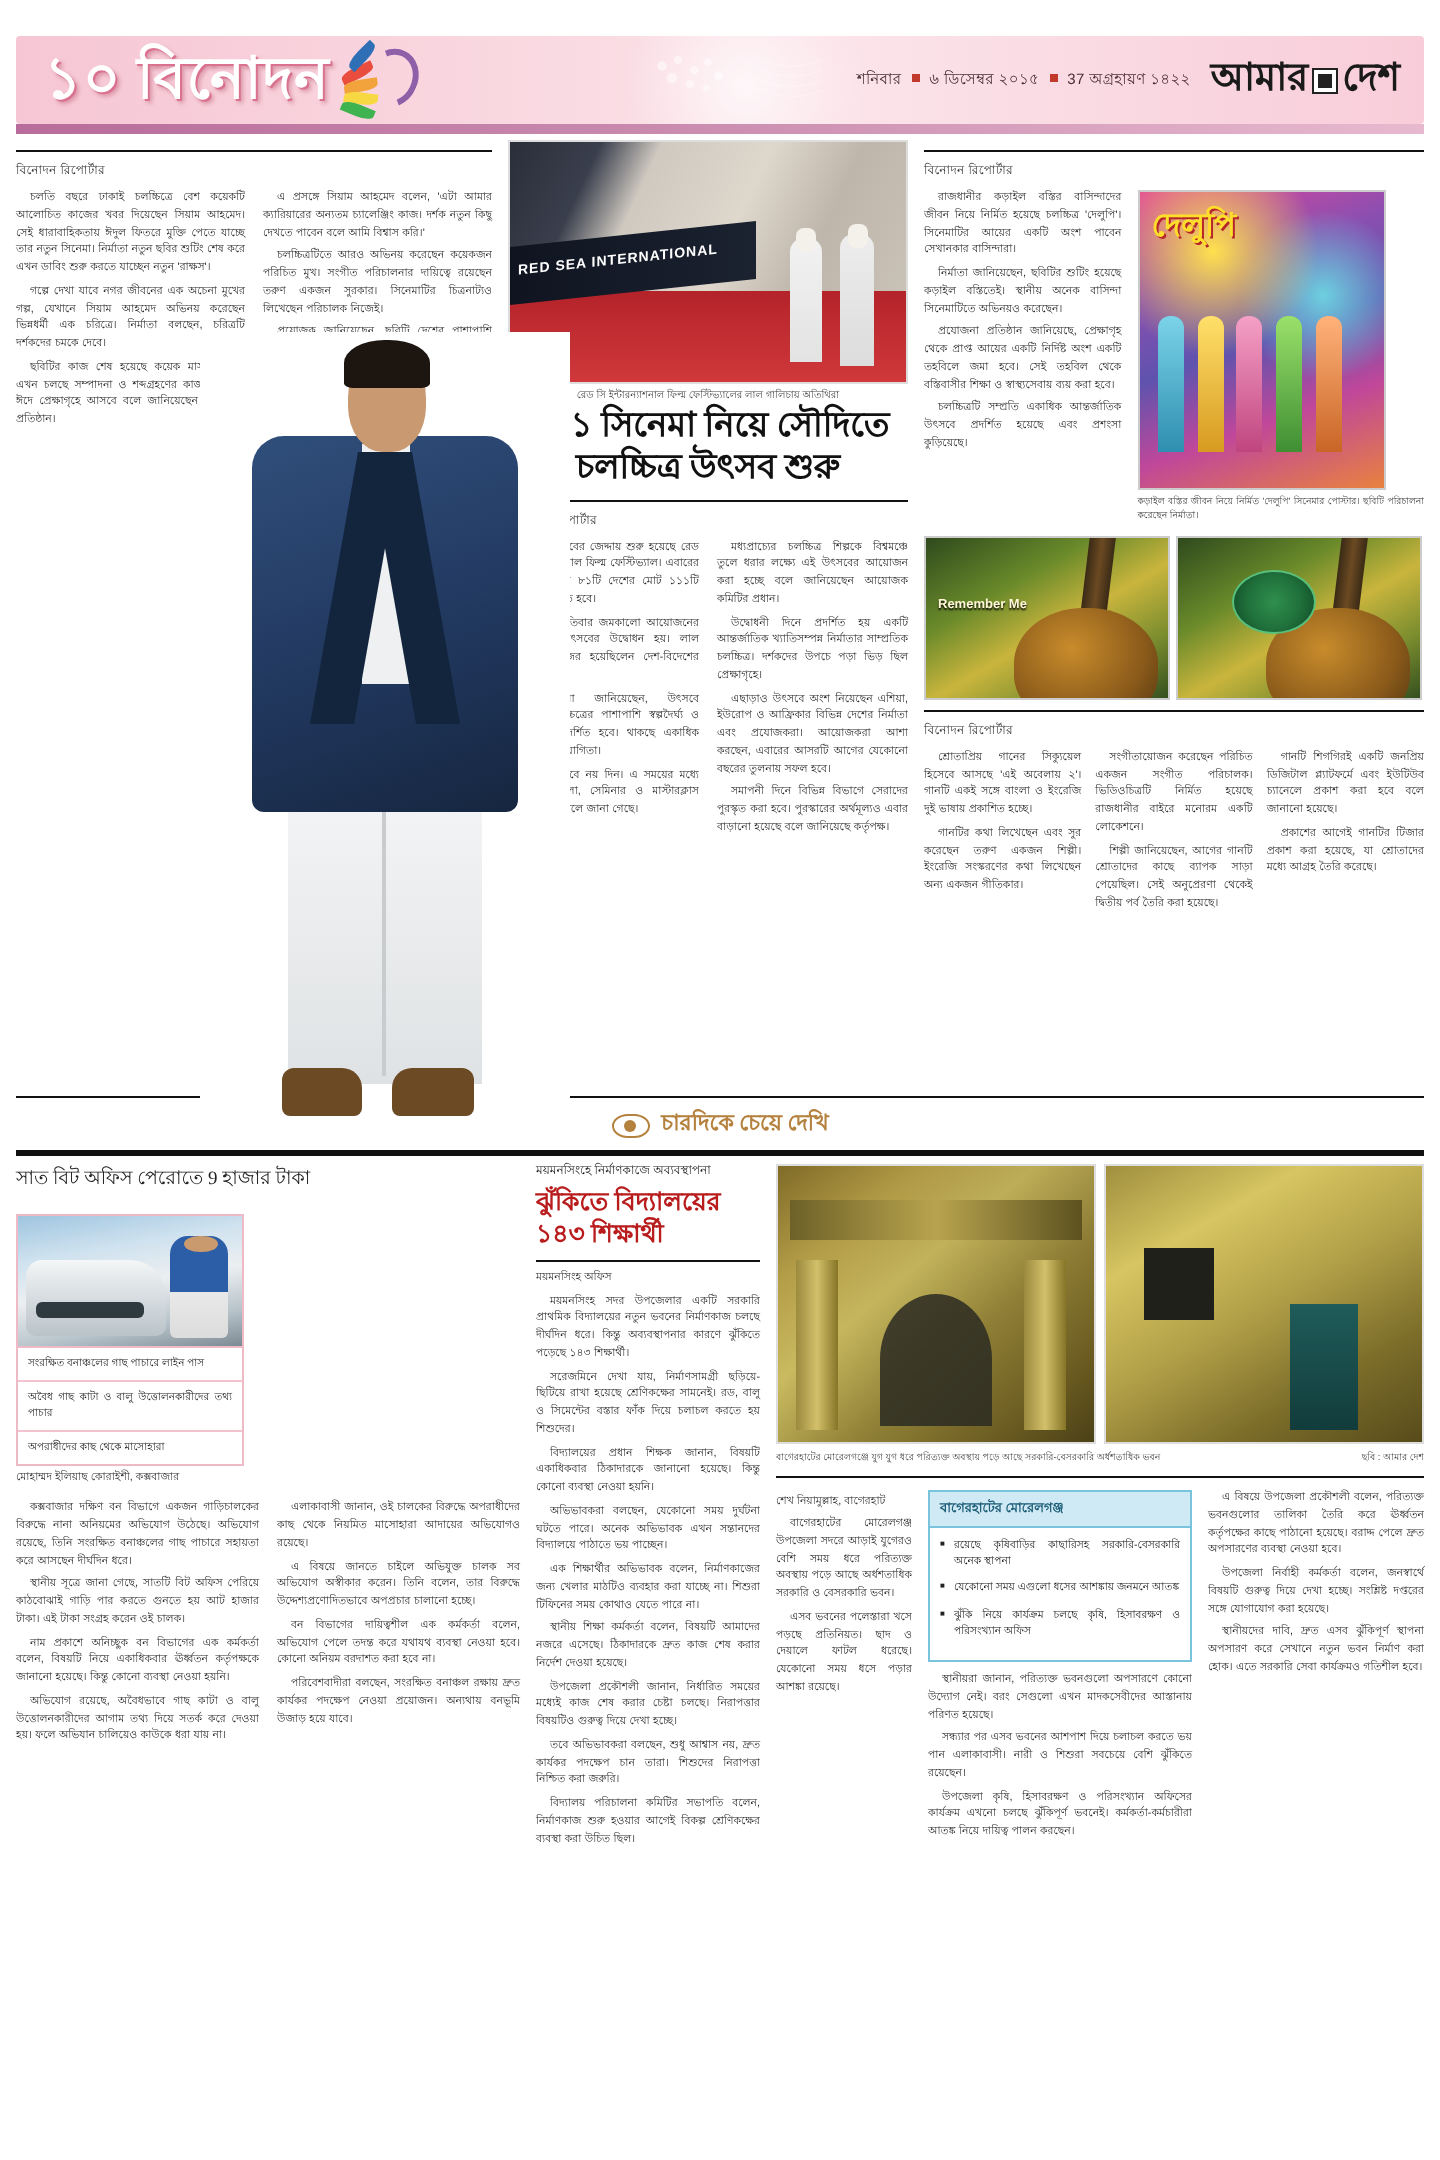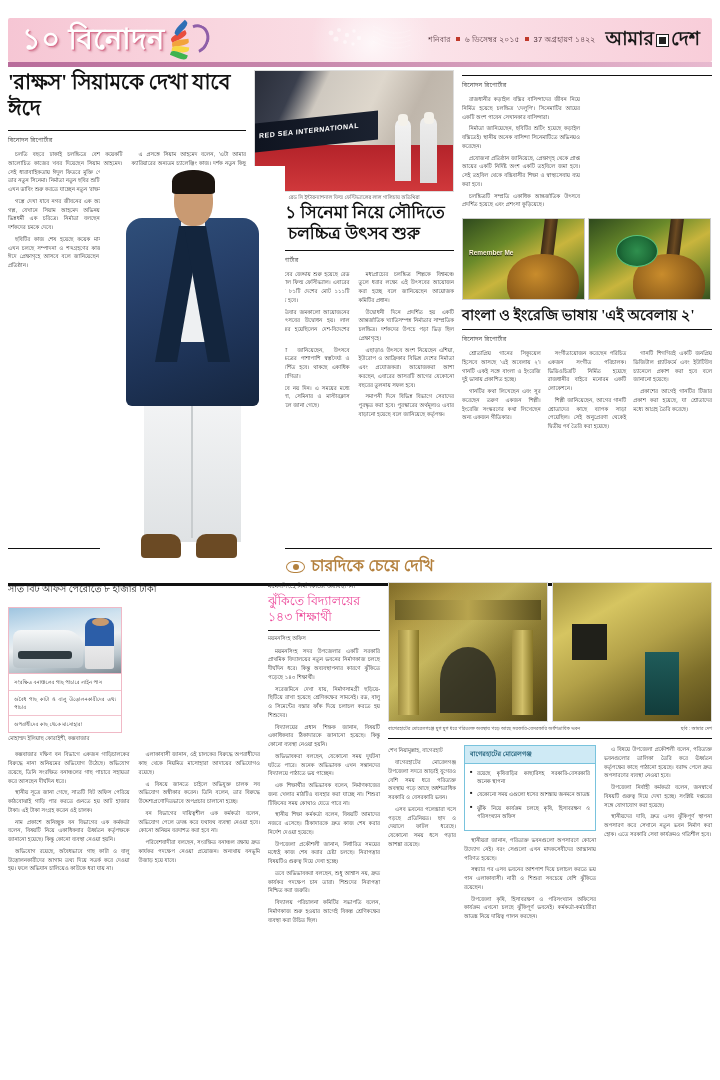--- a/index.html
+++ b/index.html
@@ -103,21 +103,21 @@
 
   
   .sec-div { position:absolute; left:8px; top:548px; width:704px; }
   .sdiv-line { height:1px; background:#111; }
   .sdiv-logo { display:flex; align-items:center; justify-content:center; gap:6px; padding:4px 0 3px;}
   .eye {
     width:19px; height:12px; border:1.4px solid #b4813e; border-radius:50% / 60%;
     display:flex; align-items:center; justify-content:center; position:relative;
   }
   .eye:after { content:""; width:6px; height:6px; border-radius:50%; background:#b4813e; }
-  .sdiv-word { font-size:16px; color:#b4813e; font-weight:700; font-family:Liberation Sans, sans-serif;}
+  .sdiv-word { font-size:11px; color:#b4813e; font-weight:700; font-family:Liberation Serif, serif;}
   .sdiv-line2 { height:2.5px; background:#111; }
 
   
   .sec-bot { position:absolute; left:8px; top:582px; width:704px; height:488px; }
 
   .kicker { font-size:9.5px; color:#222; font-family:"Liberation Serif", serif; margin-bottom:2px;}
   .kicker-sm { font-size:6px; color:#222; line-height:1.45; margin-bottom:2px;}
 
   .bcolA { position:absolute; left:0; top:0; width:252px; }
   .bcolA .hl-big {
@@ -125,21 +125,21 @@
     font-family:"Liberation Serif", serif; letter-spacing:-.2px;
   }
   .infobox { margin-top:8px; width:114px; border:1px solid #f0b9c6; }
   .infobox .ib-photo { width:100%; height:66px; position:relative; overflow:hidden; border-bottom:1px solid #f0b9c6;}
   .ib-item { font-size:5.2px; line-height:1.55; color:#222; padding:4px 5px; border-bottom:1px solid #f2c3ce; text-align:justify;}
   .ib-item:last-child { border-bottom:0; }
   .bcolA-body { columns:2; column-gap:9px; width:252px; margin-top:6px; height:255px;}
   .bcolA-float { float:left; width:116px; margin:0 8px 4px 0; }
 
   .bcolB { position:absolute; left:260px; top:0; width:112px; }
-  .bcolB .hl-mid { font-size:12.5px; line-height:1.28; font-weight:400; color:#ec4899; font-family:"Liberation Serif", serif;}
+  .bcolB .hl-mid { font-size:12.5px; line-height:1.28; font-weight:700; color:#b91c1c; font-family:"Liberation Serif", serif;}
   .bcolB-body { width:112px; margin-top:4px; height:460px; }
 
   .bcolC { position:absolute; left:380px; top:0; width:324px; }
   .photostrip { display:flex; gap:4px; }
   .pstrip-img { width:160px; height:140px; border:1px solid #ddd; position:relative; overflow:hidden;}
   .pstrip-cap { font-size:4.7px; color:#444; margin-top:3px; display:flex; justify-content:space-between;}
   .hl-red {
     font-size:18px; line-height:1.28; font-weight:700; color:#c0392b;
     font-family:"Liberation Serif", serif; margin-top:5px;
   }
@@ -271,21 +271,20 @@
       <div class="mh-brand">
         <span>আমার</span><span class="bsq"></span><span>দেশ</span>
       </div>
     </div>
   </div>
   <div class="mh-under"></div>
 
   <div class="sec-top">
 
     <div class="colA">
-      <div class="hl-a">'রাক্ষস' সিয়ামকে দেখা যাবে ঈদে</div>
       <div class="hr-thin"></div>
       <div class="byline">বিনোদন রিপোর্টার</div>
       <div class="colA-body col-text">
         <p>চলতি বছরে ঢাকাই চলচ্চিত্রে বেশ কয়েকটি আলোচিত কাজের খবর দিয়েছেন সিয়াম আহমেদ। সেই ধারাবাহিকতায় ঈদুল ফিতরে মুক্তি পেতে যাচ্ছে তার নতুন সিনেমা। নির্মাতা নতুন ছবির শুটিং শেষ করে এখন ডাবিং শুরু করতে যাচ্ছেন নতুন 'রাক্ষস'।</p>
         <p>গল্পে দেখা যাবে নগর জীবনের এক অচেনা মুখের গল্প, যেখানে সিয়াম আহমেদ অভিনয় করেছেন ভিন্নধর্মী এক চরিত্রে। নির্মাতা বলছেন, চরিত্রটি দর্শকদের চমকে দেবে।</p>
         <p>ছবিটির কাজ শেষ হয়েছে কয়েক মাস আগেই। এখন চলছে সম্পাদনা ও শব্দগ্রহণের কাজ। আগামী ঈদে প্রেক্ষাগৃহে আসবে বলে জানিয়েছেন প্রযোজনা প্রতিষ্ঠান।</p>
         <p>এ প্রসঙ্গে সিয়াম আহমেদ বলেন, 'এটা আমার ক্যারিয়ারের অন্যতম চ্যালেঞ্জিং কাজ। দর্শক নতুন কিছু দেখতে পাবেন বলে আমি বিশ্বাস করি।'</p>
         <p>চলচ্চিত্রটিতে আরও অভিনয় করেছেন কয়েকজন পরিচিত মুখ। সংগীত পরিচালনার দায়িত্বে রয়েছেন তরুণ একজন সুরকার। সিনেমাটির চিত্রনাট্যও লিখেছেন পরিচালক নিজেই।</p>
         <p>প্রযোজক জানিয়েছেন, ছবিটি দেশের পাশাপাশি বিদেশের কয়েকটি প্রেক্ষাগৃহেও মুক্তি পাবে। ইতোমধ্যে বিভিন্ন দেশের পরিবেশকদের সঙ্গে আলোচনা চলছে।</p>
         <p>এর আগেও সিয়াম আহমেদ অভিনীত একাধিক সিনেমা প্রশংসিত হয়েছে। দর্শকদের প্রত্যাশা এবারও তিনি নতুন কিছু উপহার দেবেন।</p>
@@ -339,40 +338,52 @@
       <div class="hr-thin"></div>
       <div class="byline">বিনোদন রিপোর্টার</div>
 
       <div class="colC-split">
         <div class="colC-text col-text">
           <p>রাজধানীর কড়াইল বস্তির বাসিন্দাদের জীবন নিয়ে নির্মিত হয়েছে চলচ্চিত্র 'দেলুপি'। সিনেমাটির আয়ের একটি অংশ পাবেন সেখানকার বাসিন্দারা।</p>
           <p>নির্মাতা জানিয়েছেন, ছবিটির শুটিং হয়েছে কড়াইল বস্তিতেই। স্থানীয় অনেক বাসিন্দা সিনেমাটিতে অভিনয়ও করেছেন।</p>
           <p>প্রযোজনা প্রতিষ্ঠান জানিয়েছে, প্রেক্ষাগৃহ থেকে প্রাপ্ত আয়ের একটি নির্দিষ্ট অংশ একটি তহবিলে জমা হবে। সেই তহবিল থেকে বস্তিবাসীর শিক্ষা ও স্বাস্থ্যসেবায় ব্যয় করা হবে।</p>
           <p>চলচ্চিত্রটি সম্প্রতি একাধিক আন্তর্জাতিক উৎসবে প্রদর্শিত হয়েছে এবং প্রশংসা কুড়িয়েছে।</p>
         </div>
+        <div>
+          <div class="poster-delupi">
+            <div class="img-delupi">
+              <div class="title">দেলুপি</div>
+              <span class="f" style="left:8%;  background:linear-gradient(180deg,#7ad3e8,#2f8fb0);"></span>
+              <span class="f" style="left:24%; background:linear-gradient(180deg,#ffe06a,#d79a20);"></span>
+              <span class="f" style="left:40%; background:linear-gradient(180deg,#f5a0c6,#c0457f);"></span>
+              <span class="f" style="left:56%; background:linear-gradient(180deg,#9ae06a,#3f8f33);"></span>
+              <span class="f" style="left:72%; background:linear-gradient(180deg,#ffb27a,#c96526);"></span>
+            </div>
+          </div>
+          <div class="poster-cap">কড়াইল বস্তির জীবন নিয়ে নির্মিত 'দেলুপি' সিনেমার পোস্টার। ছবিটি পরিচালনা করেছেন নির্মাতা।</div>
+        </div>
       </div>
 
       <div class="two-posters">
         <div class="poster-sm">
           <div class="img-violin">
             <div class="neck"></div>
               <div class="body"></div>
             <div class="lbl">Remember Me</div>
           </div>
         </div>
         <div class="poster-sm">
           <div class="img-violin">
             <div class="neck"></div>
               <div class="body"></div>
             <div class="disc"></div>
           </div>
         </div>
       </div>
 
-      <div class="hl-c" style="margin-top:6px">বাংলা ও ইংরেজি ভাষায় 'এই অবেলায় ২'</div>
       <div class="hr-thin"></div>
       <div class="byline">বিনোদন রিপোর্টার</div>
       <div class="colC-body2 col-text">
         <p>শ্রোতাপ্রিয় গানের সিক্যুয়েল হিসেবে আসছে 'এই অবেলায় ২'। গানটি একই সঙ্গে বাংলা ও ইংরেজি দুই ভাষায় প্রকাশিত হচ্ছে।</p>
         <p>গানটির কথা লিখেছেন এবং সুর করেছেন তরুণ একজন শিল্পী। ইংরেজি সংস্করণের কথা লিখেছেন অন্য একজন গীতিকার।</p>
         <p>সংগীতায়োজন করেছেন পরিচিত একজন সংগীত পরিচালক। ভিডিওচিত্রটি নির্মিত হয়েছে রাজধানীর বাইরে মনোরম একটি লোকেশনে।</p>
         <p>শিল্পী জানিয়েছেন, আগের গানটি শ্রোতাদের কাছে ব্যাপক সাড়া পেয়েছিল। সেই অনুপ্রেরণা থেকেই দ্বিতীয় পর্ব তৈরি করা হয়েছে।</p>
         <p>গানটি শিগগিরই একটি জনপ্রিয় ডিজিটাল প্ল্যাটফর্মে এবং ইউটিউব চ্যানেলে প্রকাশ করা হবে বলে জানানো হয়েছে।</p>
         <p>প্রকাশের আগেই গানটির টিজার প্রকাশ করা হয়েছে, যা শ্রোতাদের মধ্যে আগ্রহ তৈরি করেছে।</p>
       </div>
@@ -384,21 +395,21 @@
     <div class="sdiv-logo">
       <span class="eye"></span>
       <span class="sdiv-word">চারদিকে চেয়ে দেখি</span>
     </div>
     <div class="sdiv-line2"></div>
   </div>
 
   <div class="sec-bot">
 
     <div class="bcolA">
-      <div class="kicker">সাত বিট অফিস পেরোতে ৮ হাজার টাকা</div>
+      <div class="kicker">সাত বিট অফিস পেরোতে 9 হাজার টাকা</div>
 
       <div class="bcolA-float">
         <div class="infobox">
           <div class="ib-photo">
             <div class="img-car">
               <div class="car"></div>
                 <div class="grille"></div>
               <div class="man"></div>
                 <div class="face"></div>
             </div>

